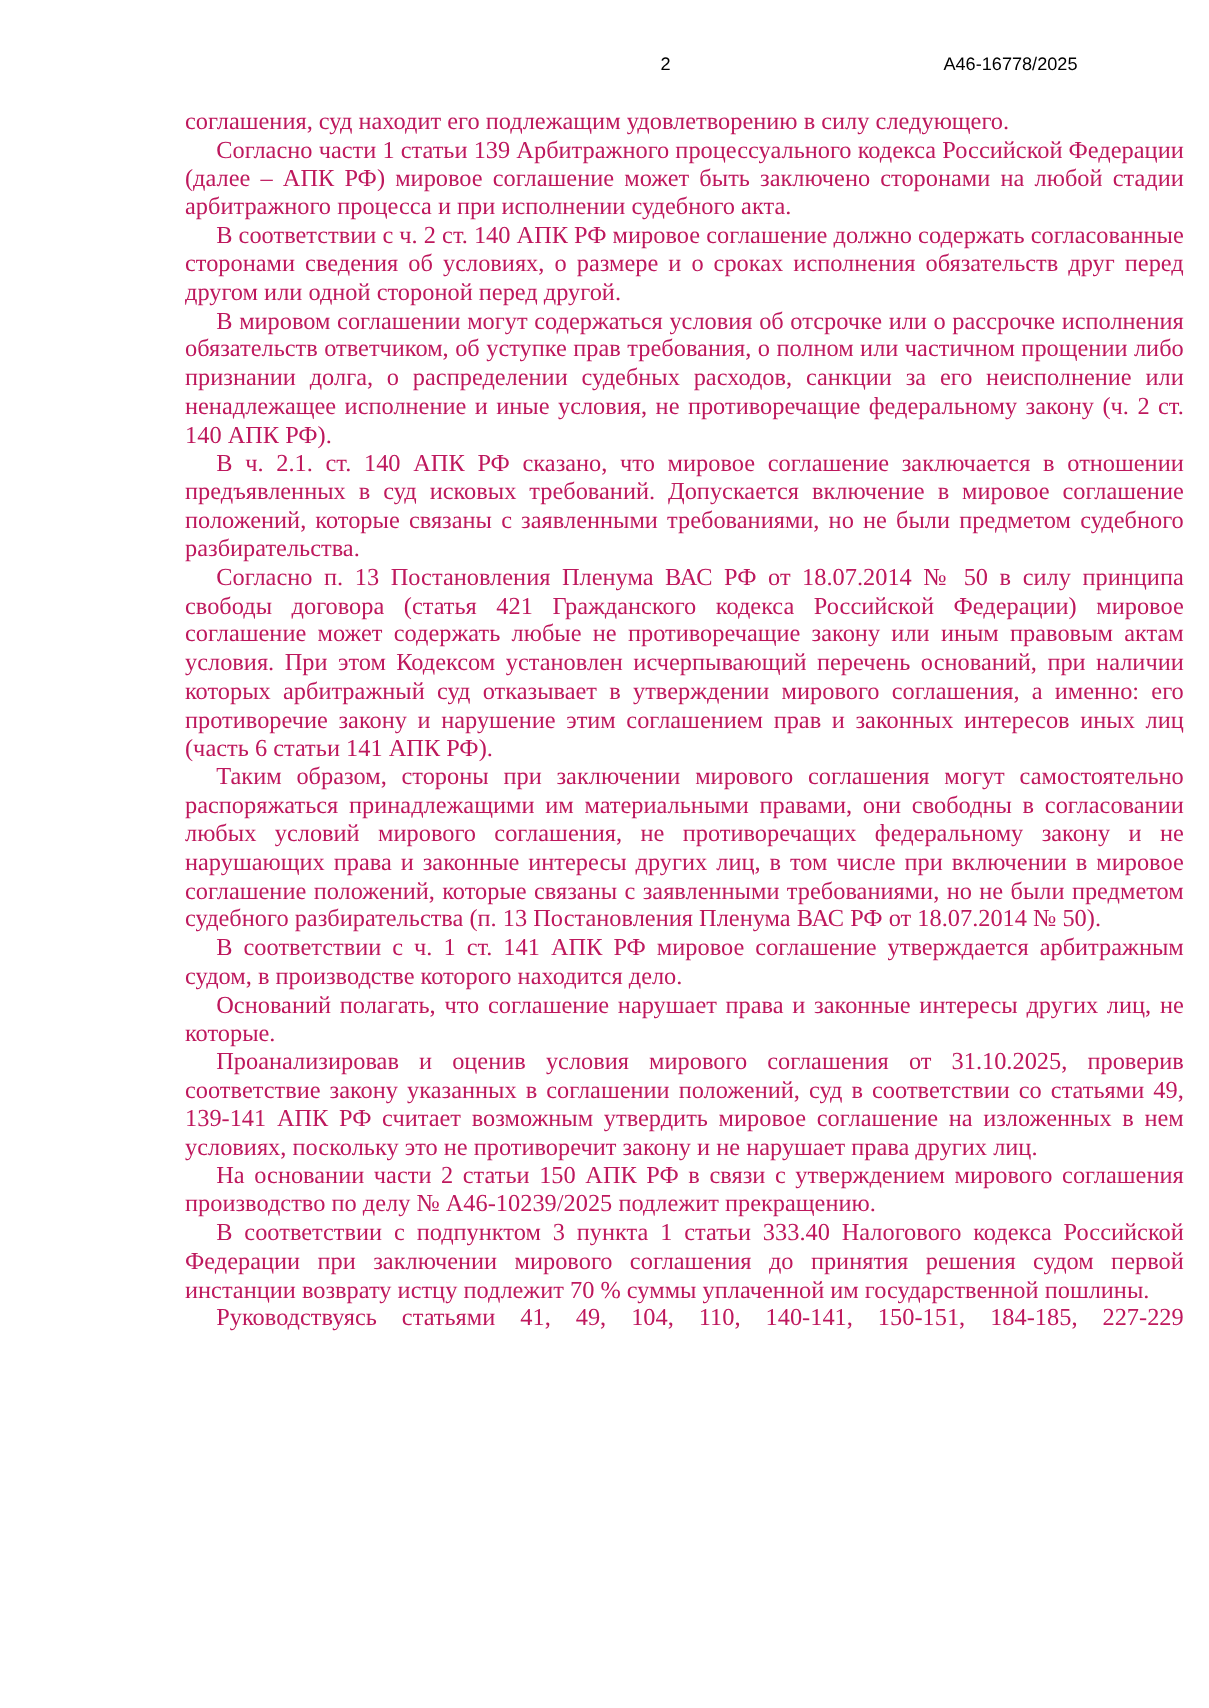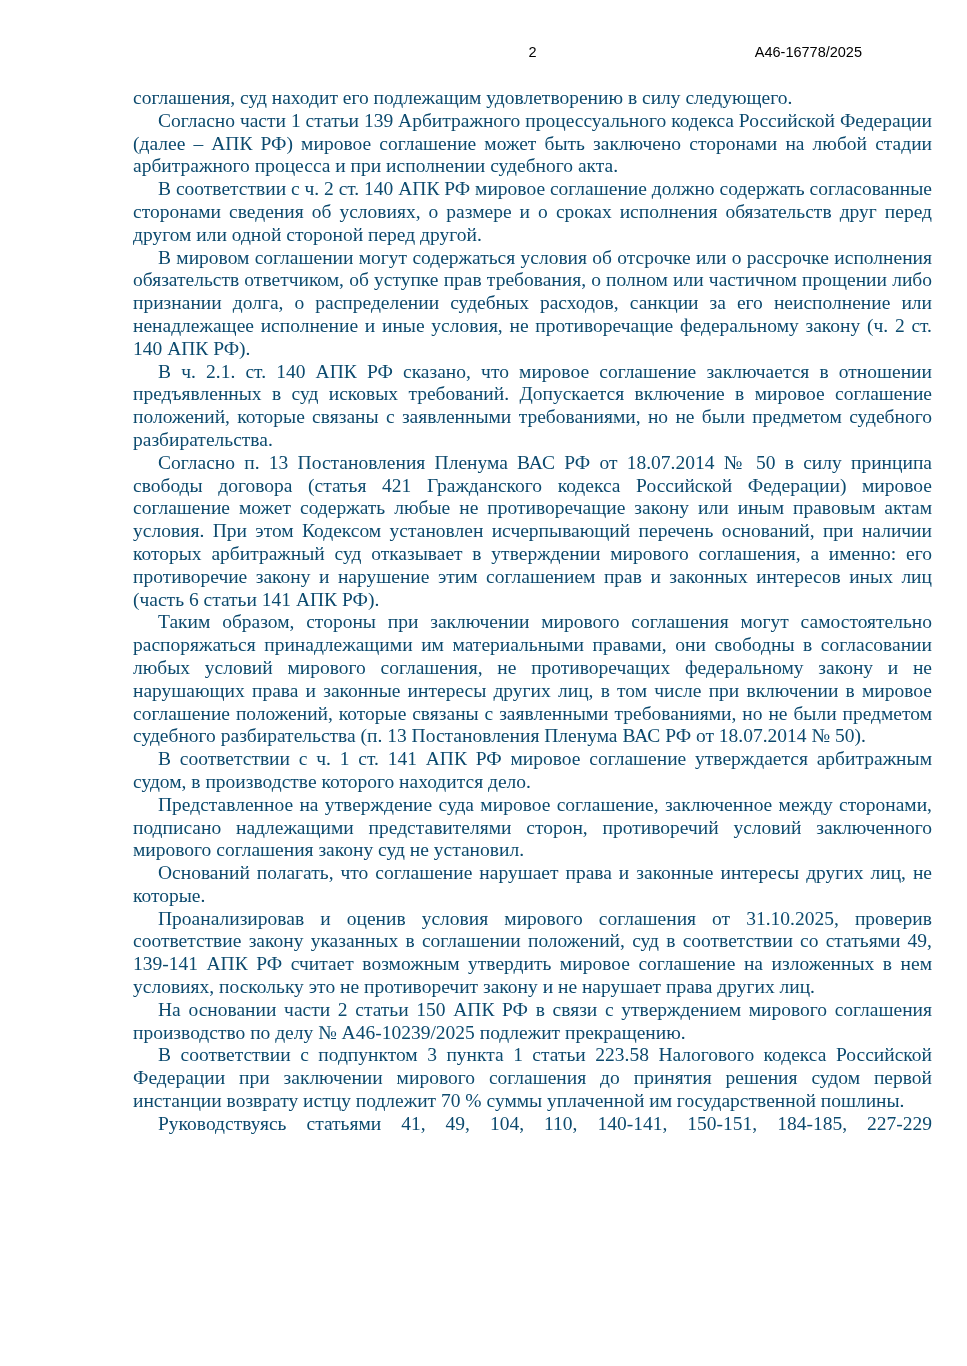--- a/index.html
+++ b/index.html
@@ -33,27 +33,27 @@
     text-align: center;
   }
   .case-number {
     position: absolute;
     right: 70px;
     top: 0;
     white-space: nowrap;
   }
   .doc-body {
     position: absolute;
-    left: 133px;
+    left: 148px;
     top: 87px;
     width: 799px;
     font-family: "Liberation Serif", "DejaVu Serif", serif;
     font-size: 19.5px;
     line-height: 22.8px;
-    color: #0c4a6e;
+    color: #be185d;
     text-align: justify;
   }
   .doc-body p {
     margin: 0;
     padding: 0;
     text-indent: 25px;
   }
   .doc-body p.no-indent { text-indent: 0; }
   .doc-body p.justify-last { text-align-last: justify; }
 </style>
@@ -69,21 +69,20 @@
 
   <div class="doc-body" id="doc-body">
       <p class="no-indent">соглашения, суд находит его подлежащим удовлетворению в силу следующего.</p>
       <p>Согласно части 1 статьи 139 Арбитражного процессуального кодекса Российской Федерации (далее – АПК РФ) мировое соглашение может быть заключено сторонами на любой стадии арбитражного процесса и при исполнении судебного акта.</p>
       <p>В соответствии с ч. 2 ст. 140 АПК РФ мировое соглашение должно содержать согласованные сторонами сведения об условиях, о размере и о сроках исполнения обязательств друг перед другом или одной стороной перед другой.</p>
       <p>В мировом соглашении могут содержаться условия об отсрочке или о рассрочке исполнения обязательств ответчиком, об уступке прав требования, о полном или частичном прощении либо признании долга, о распределении судебных расходов, санкции за его неисполнение или ненадлежащее исполнение и иные условия, не противоречащие федеральному закону (ч. 2 ст. 140 АПК РФ).</p>
       <p>В ч. 2.1. ст. 140 АПК РФ сказано, что мировое соглашение заключается в отношении предъявленных в суд исковых требований. Допускается включение в мировое соглашение положений, которые связаны с заявленными требованиями, но не были предметом судебного разбирательства.</p>
       <p>Согласно п. 13 Постановления Пленума ВАС РФ от 18.07.2014 № 50 в силу принципа свободы договора (статья 421 Гражданского кодекса Российской Федерации) мировое соглашение может содержать любые не противоречащие закону или иным правовым актам условия. При этом Кодексом установлен исчерпывающий перечень оснований, при наличии которых арбитражный суд отказывает в утверждении мирового соглашения, а именно: его противоречие закону и нарушение этим соглашением прав и законных интересов иных лиц (часть 6 статьи 141 АПК РФ).</p>
       <p>Таким образом, стороны при заключении мирового соглашения могут самостоятельно распоряжаться принадлежащими им материальными правами, они свободны в согласовании любых условий мирового соглашения, не противоречащих федеральному закону и не нарушающих права и законные интересы других лиц, в том числе при включении в мировое соглашение положений, которые связаны с заявленными требованиями, но не были предметом судебного разбирательства (п. 13 Постановления Пленума ВАС РФ от 18.07.2014 № 50).</p>
       <p>В соответствии с ч. 1 ст. 141 АПК РФ мировое соглашение утверждается арбитражным судом, в производстве которого находится дело.</p>
-      <p>Представленное на утверждение суда мировое соглашение, заключенное между сторонами, подписано надлежащими представителями сторон, противоречий условий заключенного мирового соглашения закону суд не установил.</p>
       <p>Оснований полагать, что соглашение нарушает права и законные интересы других лиц, не которые.</p>
       <p>Проанализировав и оценив условия мирового соглашения от 31.10.2025, проверив соответствие закону указанных в соглашении положений, суд в соответствии со статьями 49, 139-141 АПК РФ считает возможным утвердить мировое соглашение на изложенных в нем условиях, поскольку это не противоречит закону и не нарушает права других лиц.</p>
       <p>На основании части 2 статьи 150 АПК РФ в связи с утверждением мирового соглашения производство по делу № А46-10239/2025 подлежит прекращению.</p>
-      <p>В соответствии с подпунктом 3 пункта 1 статьи 223.58 Налогового кодекса Российской Федерации при заключении мирового соглашения до принятия решения судом первой инстанции возврату истцу подлежит 70 % суммы уплаченной им государственной пошлины.</p>
+      <p>В соответствии с подпунктом 3 пункта 1 статьи 333.40 Налогового кодекса Российской Федерации при заключении мирового соглашения до принятия решения судом первой инстанции возврату истцу подлежит 70 % суммы уплаченной им государственной пошлины.</p>
       <p class="justify-last">Руководствуясь статьями 41, 49, 104, 110, 140-141, 150-151, 184-185, 227-229</p>
     </div>
 
 </div>
 
 </body></html>

